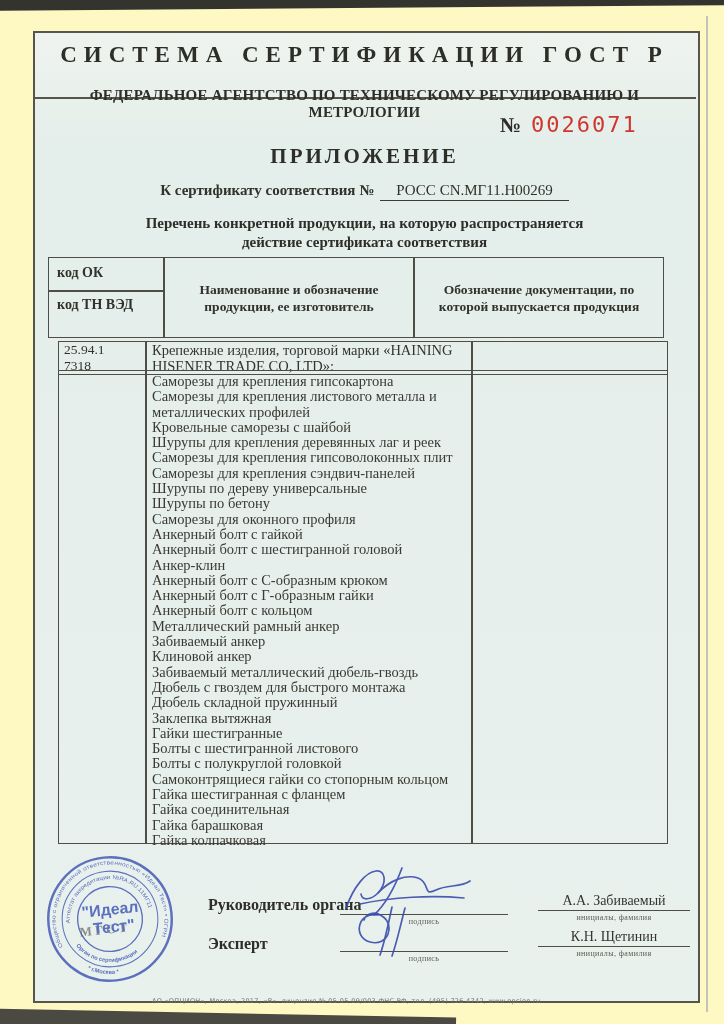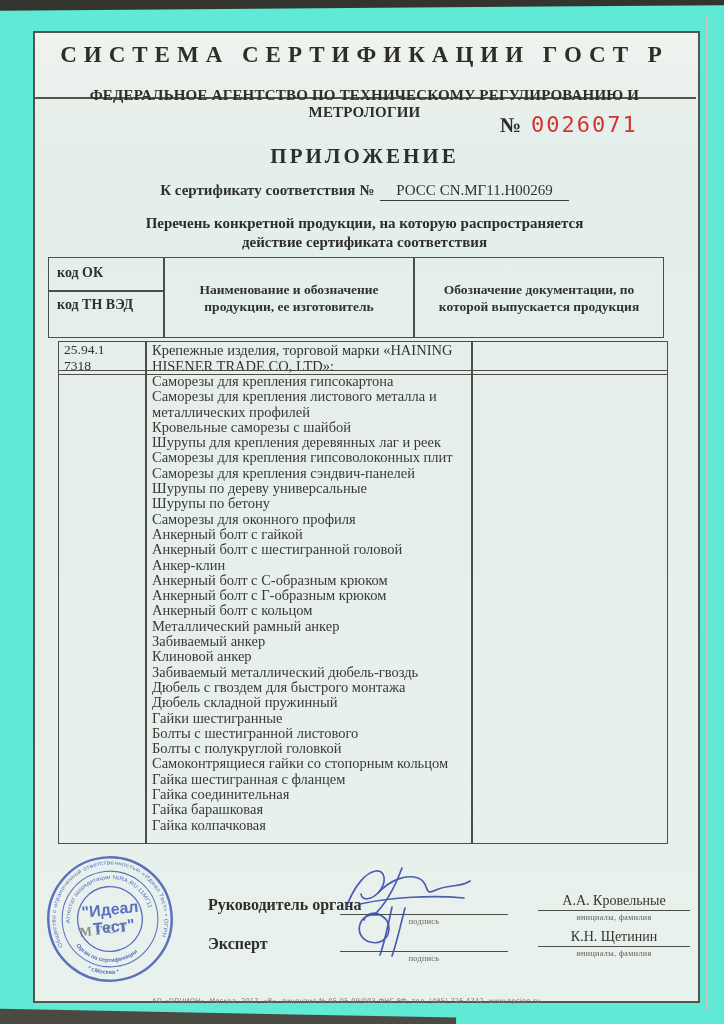--- a/index.html
+++ b/index.html
@@ -1,16 +1,16 @@
 <!DOCTYPE html>
 <html><head>
 <meta charset="utf-8">
 <style>
   html,body{margin:0;padding:0;background:#8f8d85;}
-  .page{position:relative;width:724px;height:1024px;background:#5eead4;overflow:hidden;
+  .page{position:relative;width:724px;height:1024px;background:#fef9c3;overflow:hidden;
         font-family:"Liberation Serif",serif;color:#32322c;}
   .scan-band-top{position:absolute;left:-10px;top:-9px;width:744px;height:17px;
         background:#34342f;transform:rotate(-0.45deg);}
   .scan-band-bottom{position:absolute;left:-14px;top:1013px;width:470px;height:18px;
         background:#4a4a43;transform:rotate(1.1deg);}
   .paper-edge-right{position:absolute;left:706px;top:16px;width:2px;height:996px;background:#c6c2b6;}
 
   .frame{position:absolute;left:33px;top:31px;width:663px;height:968px;
         border:2px solid #56554c;
         background:linear-gradient(180deg,#eff3ef 0%,#e4eeea 12%,#e6efec 55%,#e9f1ed 100%);}
@@ -134,48 +134,49 @@
         <div class="product-line">Шурупы для крепления деревянных лаг и реек</div>
         <div class="product-line">Саморезы для крепления гипсоволоконных плит</div>
         <div class="product-line">Саморезы для крепления сэндвич-панелей</div>
         <div class="product-line">Шурупы по дереву универсальные</div>
         <div class="product-line">Шурупы по бетону</div>
         <div class="product-line">Саморезы для оконного профиля</div>
         <div class="product-line">Анкерный болт с гайкой</div>
         <div class="product-line">Анкерный болт с шестигранной головой</div>
         <div class="product-line">Анкер-клин</div>
         <div class="product-line">Анкерный болт с С-образным крюком</div>
-        <div class="product-line">Анкерный болт с Г-образным крюком</div>
+        <div class="product-line">Анкерный болт с Г-образным гайки</div>
         <div class="product-line">Анкерный болт с кольцом</div>
         <div class="product-line">Металлический рамный анкер</div>
         <div class="product-line">Забиваемый анкер</div>
         <div class="product-line">Клиновой анкер</div>
         <div class="product-line">Забиваемый металлический дюбель-гвоздь</div>
         <div class="product-line">Дюбель с гвоздем для быстрого монтажа</div>
         <div class="product-line">Дюбель складной пружинный</div>
+        <div class="product-line">Заклепка вытяжная</div>
         <div class="product-line">Гайки шестигранные</div>
         <div class="product-line">Болты с шестигранной листового</div>
         <div class="product-line">Болты с полукруглой головкой</div>
         <div class="product-line">Самоконтрящиеся гайки со стопорным кольцом</div>
         <div class="product-line">Гайка шестигранная с фланцем</div>
         <div class="product-line">Гайка соединительная</div>
         <div class="product-line">Гайка барашковая</div>
         <div class="product-line">Гайка колпачковая</div>
       </div>
   </div>
 
   <div class="sig-label" style="left:176px;top:896px;">Руководитель органа</div>
   <div class="sig-label" style="left:176px;top:935px;">Эксперт</div>
 
   <div class="sig-line" style="left:340px;top:898px;width:168px;height:16px;"></div>
   <div class="sig-caption" style="left:340px;top:917px;width:168px;">подпись</div>
   <div class="sig-line" style="left:340px;top:935px;width:168px;height:16px;"></div>
   <div class="sig-caption" style="left:340px;top:954px;width:168px;">подпись</div>
 
-  <div class="sig-name" style="left:538px;top:893px;width:152px;">А.А. Кровельные</div>
+  <div class="sig-name" style="left:538px;top:893px;width:152px;">А.А. Забиваемый</div>
   <div class="sig-line" style="left:538px;top:895px;width:152px;height:15px;"></div>
   <div class="sig-caption" style="left:538px;top:913px;width:152px;">инициалы, фамилия</div>
   <div class="sig-name" style="left:538px;top:929px;width:152px;">К.Н. Щетинин</div>
   <div class="sig-line" style="left:538px;top:931px;width:152px;height:15px;"></div>
   <div class="sig-caption" style="left:538px;top:949px;width:152px;">инициалы, фамилия</div>
 
   <svg class="sig-svg" style="left:336px;top:866px;" width="180" height="52" viewBox="0 0 180 52">
     <g fill="none" stroke="#3b4cad" stroke-width="1.7" stroke-linecap="round" opacity="0.9">
       <path d="M10,42 C18,20 30,6 40,5 C50,4 51,17 42,27 C35,34 26,35 25,28"></path>
       <path d="M42,27 C54,14 70,8 82,12 C95,17 86,31 100,24 C112,18 124,22 134,15"></path>

